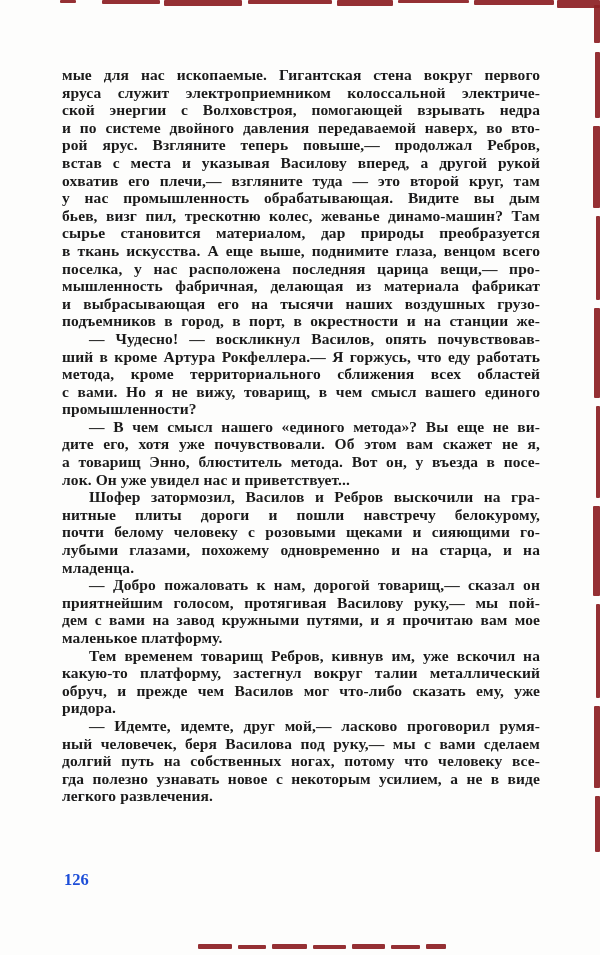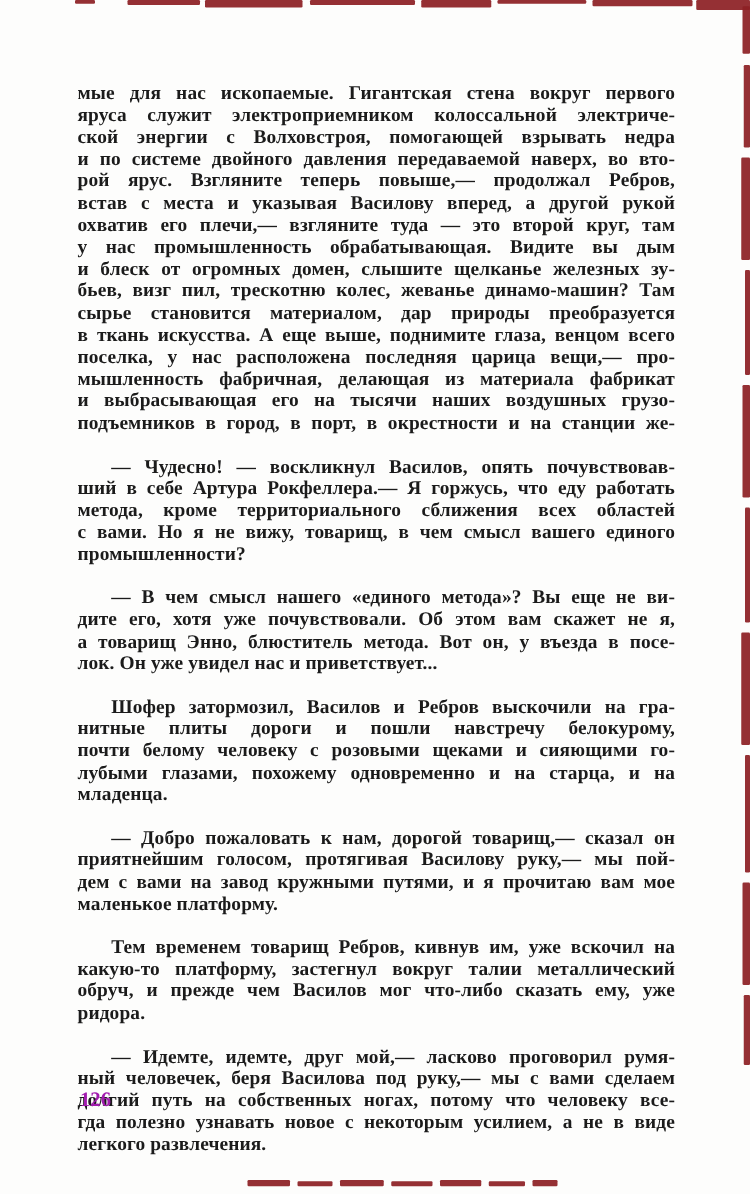--- a/index.html
+++ b/index.html
@@ -26,29 +26,29 @@
     font-weight: 700;
     font-size: 15.5px;
     line-height: 17.6px;
     color: #1b1b1b;
     letter-spacing: 0.1px;
   }
   .paragraph { margin: 0; padding: 0; }
   .line { white-space: normal; }
   .line.just { text-align: justify; text-align-last: justify; }
   .line.last { text-align: left; text-align-last: left; }
-  .line.indent { text-indent: 27px; margin-top: 17px; }
+  .line.indent { text-indent: 27px; }
   .page-number {
     position: absolute;
     left: 64px;
     top: 870px;
     font-family: "Liberation Serif", "DejaVu Serif", serif;
     font-weight: 700;
     font-size: 16.5px;
-    color: #a21caf;
+    color: #1d4ed8;
   }
   
   .edge-mark {
     position: absolute;
     display: block;
     background: #8d2025;
     opacity: 0.93;
     border-radius: 1px;
   }
 </style>
@@ -88,32 +88,31 @@
   <main class="text-block" id="text-block">
       <div class="paragraph">
         <div class="line just">мые для нас ископаемые. Гигантская стена вокруг первого</div>
         <div class="line just">яруса служит электроприемником колоссальной электриче-</div>
         <div class="line just">ской энергии с Волховстроя, помогающей взрывать недра</div>
         <div class="line just">и по системе двойного давления передаваемой наверх, во вто-</div>
         <div class="line just">рой ярус. Взгляните теперь повыше,— продолжал Ребров,</div>
         <div class="line just">встав с места и указывая Василову вперед, а другой рукой</div>
         <div class="line just">охватив его плечи,— взгляните туда — это второй круг, там</div>
         <div class="line just">у нас промышленность обрабатывающая. Видите вы дым</div>
-        <div class="line just">и блеск от огромных домен, слышите щелканье железных зу-</div>
         <div class="line just">бьев, визг пил, трескотню колес, жеванье динамо-машин? Там</div>
         <div class="line just">сырье становится материалом, дар природы преобразуется</div>
         <div class="line just">в ткань искусства. А еще выше, поднимите глаза, венцом всего</div>
         <div class="line just">поселка, у нас расположена последняя царица вещи,— про-</div>
         <div class="line just">мышленность фабричная, делающая из материала фабрикат</div>
         <div class="line just">и выбрасывающая его на тысячи наших воздушных грузо-</div>
         <div class="line just">подъемников в город, в порт, в окрестности и на станции же-</div>
       </div>
       <div class="paragraph">
         <div class="line just indent">— Чудесно! — воскликнул Василов, опять почувствовав-</div>
-        <div class="line just">ший в себе Артура Рокфеллера.— Я горжусь, что еду работать</div>
+        <div class="line just">ший в кроме Артура Рокфеллера.— Я горжусь, что еду работать</div>
         <div class="line just">метода, кроме территориального сближения всех областей</div>
         <div class="line just">с вами. Но я не вижу, товарищ, в чем смысл вашего единого</div>
         <div class="line last">промышленности?</div>
       </div>
       <div class="paragraph">
         <div class="line just indent">— В чем смысл нашего «единого метода»? Вы еще не ви-</div>
         <div class="line just">дите его, хотя уже почувствовали. Об этом вам скажет не я,</div>
         <div class="line just">а товарищ Энно, блюститель метода. Вот он, у въезда в посе-</div>
         <div class="line last">лок. Он уже увидел нас и приветствует...</div>
       </div>

